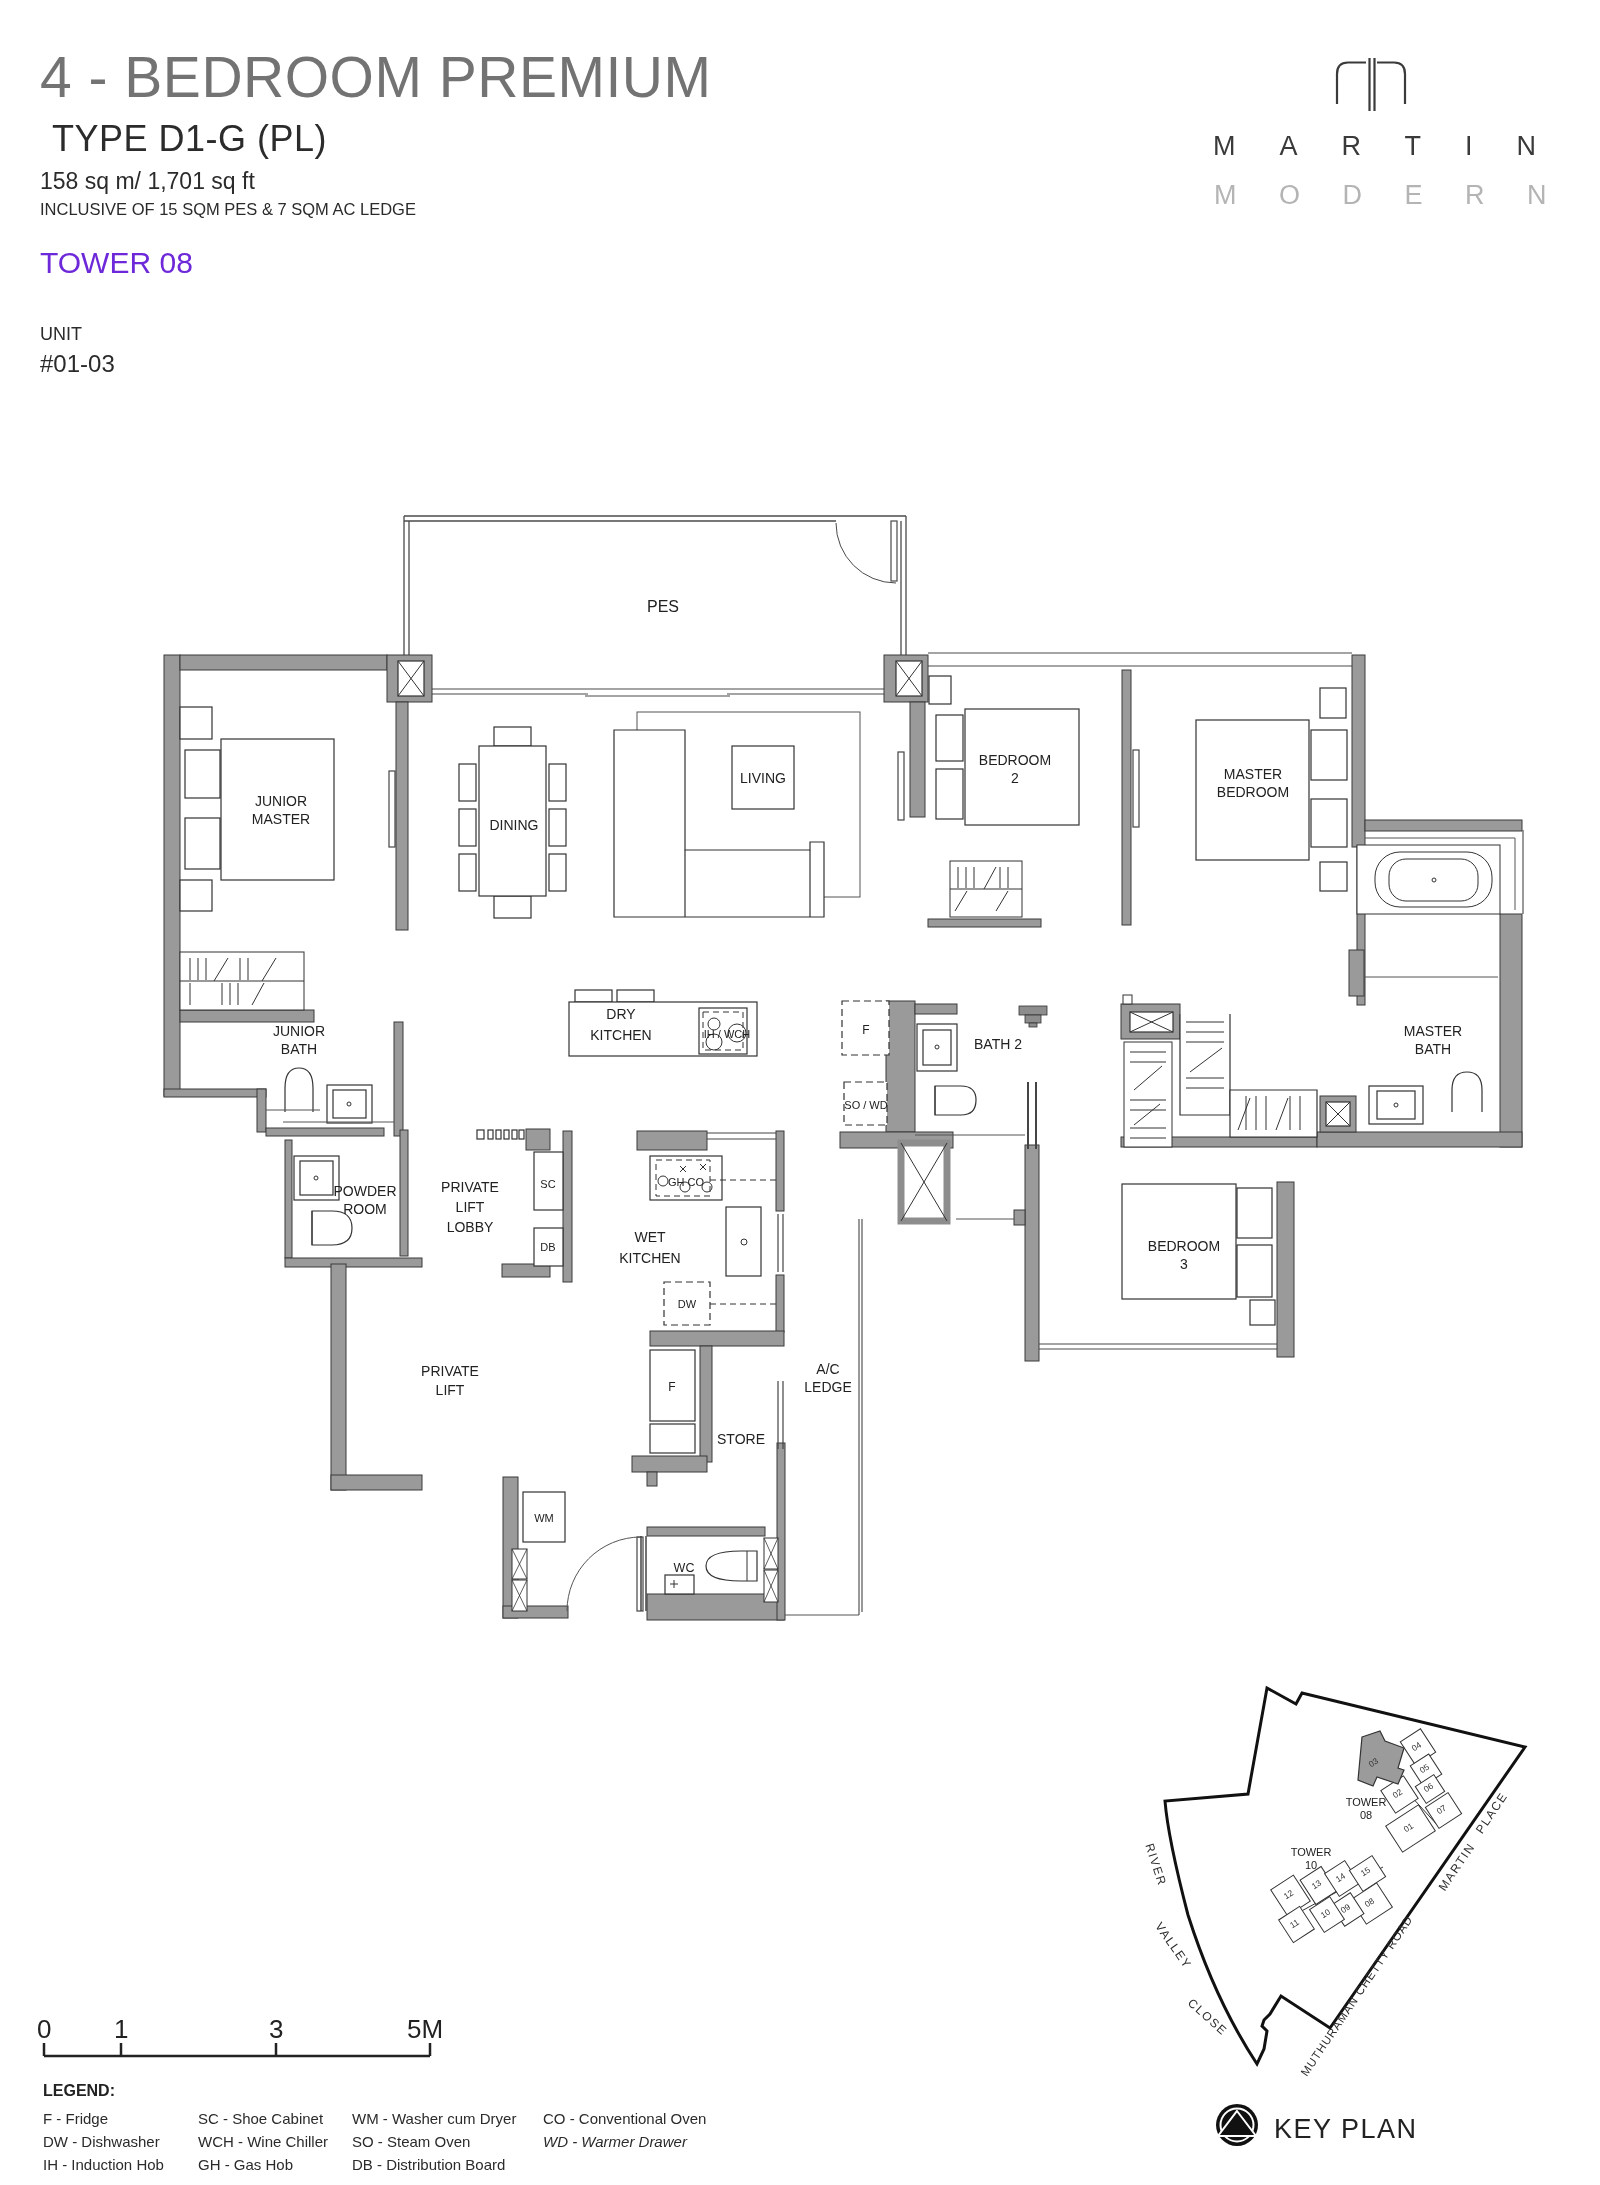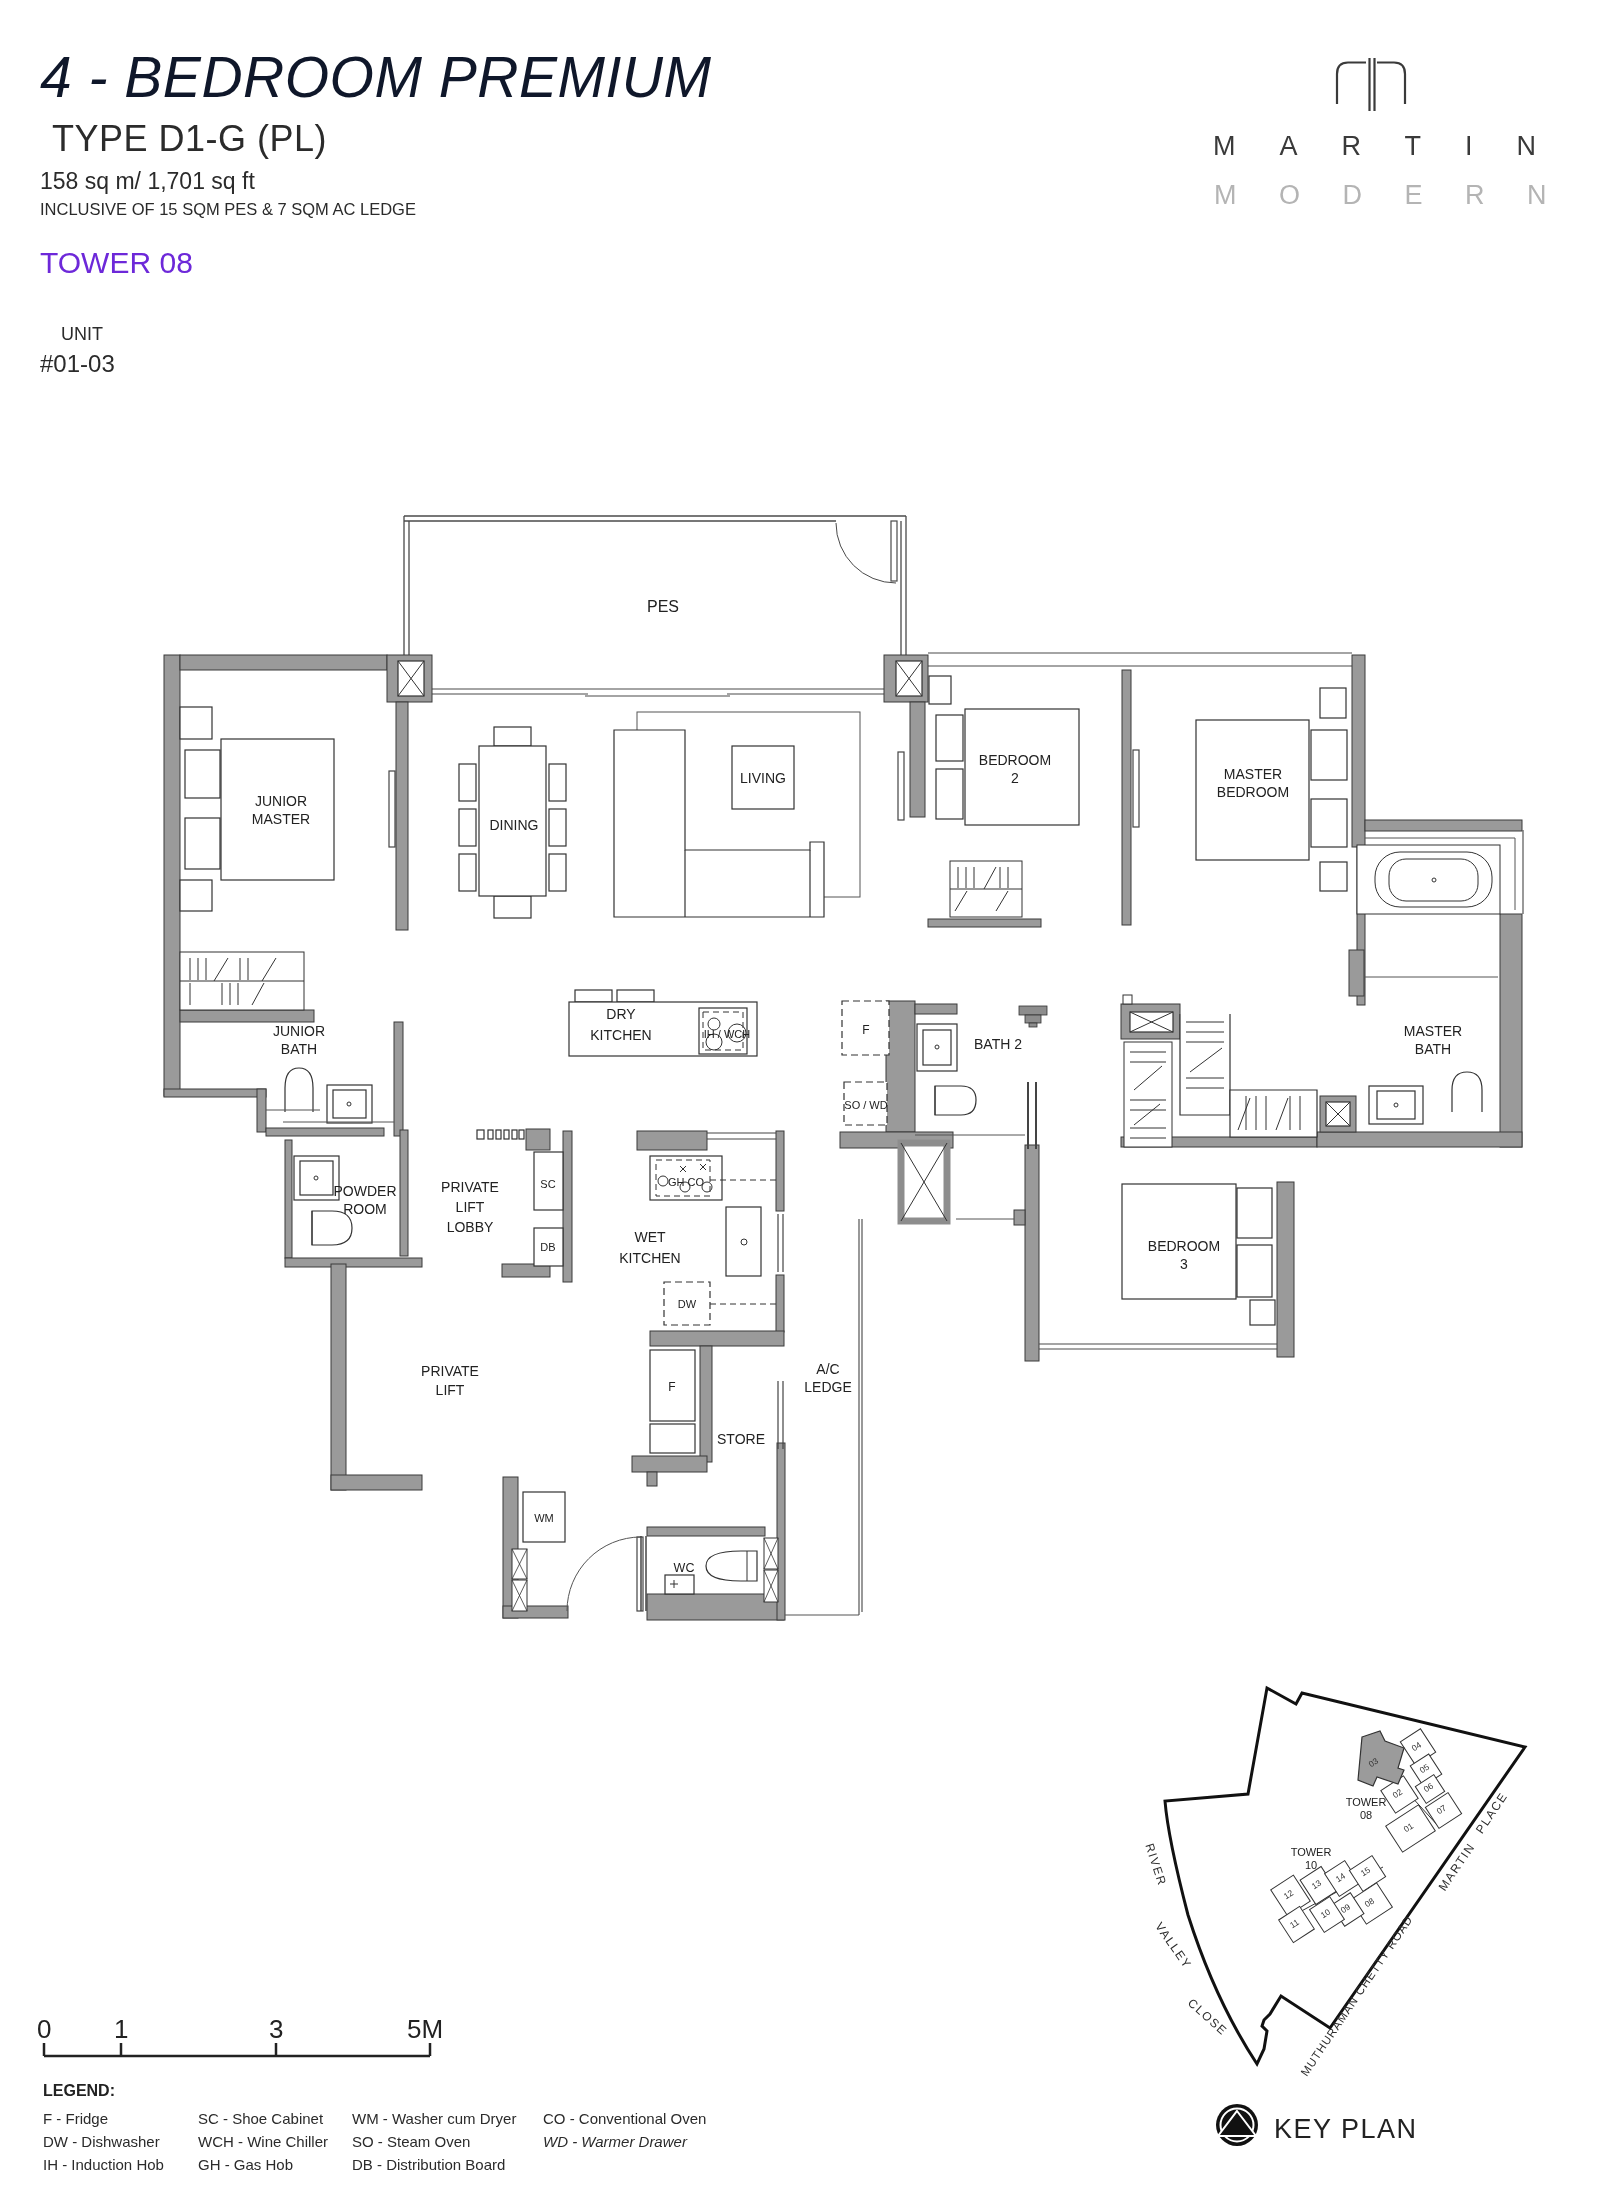--- a/index.html
+++ b/index.html
@@ -1,18 +1,18 @@
 <!DOCTYPE html>
 <html><head>
 <meta charset="utf-8">
 <style>
   html,body{margin:0;padding:0;}
   body{width:1600px;height:2185px;background:#ffffff;font-family:"Liberation Sans",sans-serif;position:relative;overflow:hidden;}
   .abs{position:absolute;white-space:nowrap;}
-  .t1{font-size:57px;color:#0f172a;letter-spacing:0.5px;font-style:italic;}
+  .t1{font-size:57px;color:#737373;letter-spacing:0.5px;}
   .t2{font-size:36px;color:#2b2b2b;letter-spacing:0.5px;margin-left:12px;}
   .t3{font-size:23px;color:#2b2b2b;}
   .t4{font-size:16.5px;color:#2b2b2b;}
   .t5{font-size:30px;color:#6d28d9;}
   .t6{font-size:18px;color:#2b2b2b;}
   .t7{font-size:24px;color:#2b2b2b;}
   .leg{font-size:15px;color:#2b2b2b;}
 </style>
 </head>
 <body>
@@ -20,21 +20,21 @@
 <div class="abs t1" style="left:40px;top:44px;">4 - BEDROOM PREMIUM</div>
 
 <div class="abs t2" style="left:40px;top:118px;">TYPE D1-G (PL)</div>
 
 <div class="abs t3" style="left:40px;top:168px;">158 sq m/ 1,701 sq ft</div>
 
 <div class="abs t4" style="left:40px;top:200px;">INCLUSIVE OF 15 SQM PES &amp; 7 SQM AC LEDGE</div>
 
 <div class="abs t5" style="left:40px;top:246px;">TOWER 08</div>
 
-<div class="abs t6" style="left:40px;top:324px;margin-left:21px;">UNIT</div>
+<div class="abs t6" style="left:40px;top:324px;">UNIT</div>
 
 <div class="abs t7" style="left:40px;top:350px;">#01-03</div>
 
 <svg class="abs" style="left:1190px;top:30px;" width="370" height="190" viewBox="1190 30 370 190">
 
   <g fill="none" stroke="#3a3a3a" stroke-width="2.2">
     <path d="M1337,104 L1337,74 Q1337,62.5 1348,62.5 L1366,62.5"></path>
     <path d="M1369.5,58 L1369.5,111"></path>
     <path d="M1374.5,58 L1374.5,111"></path>
     <path d="M1405,104 L1405,74 Q1405,62.5 1394,62.5 L1377,62.5"></path>

